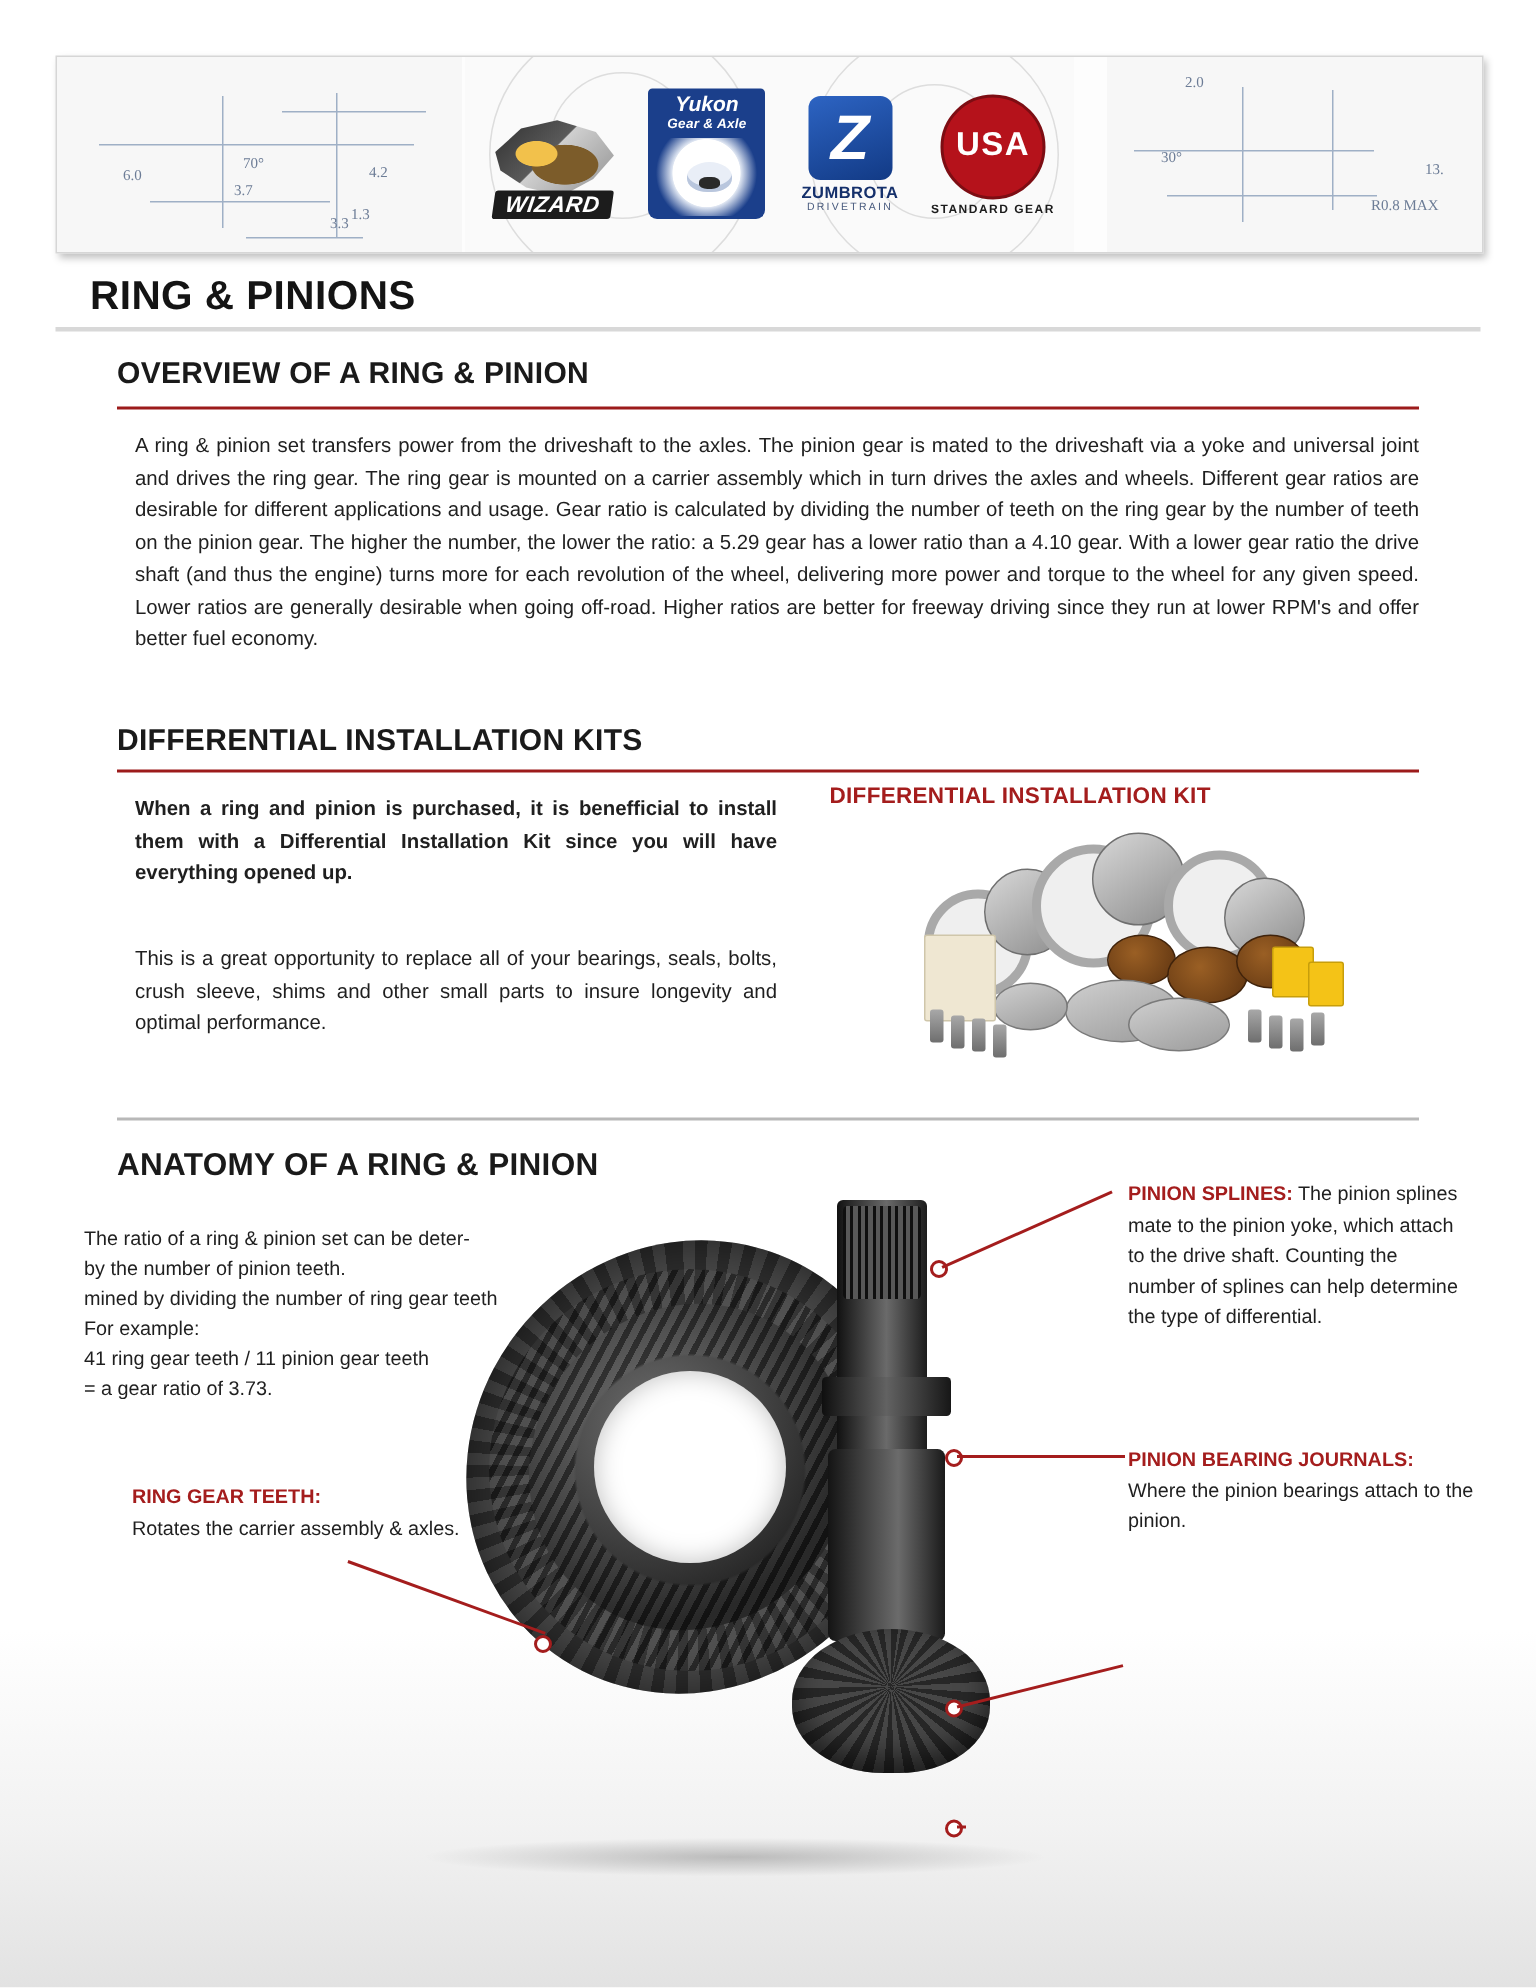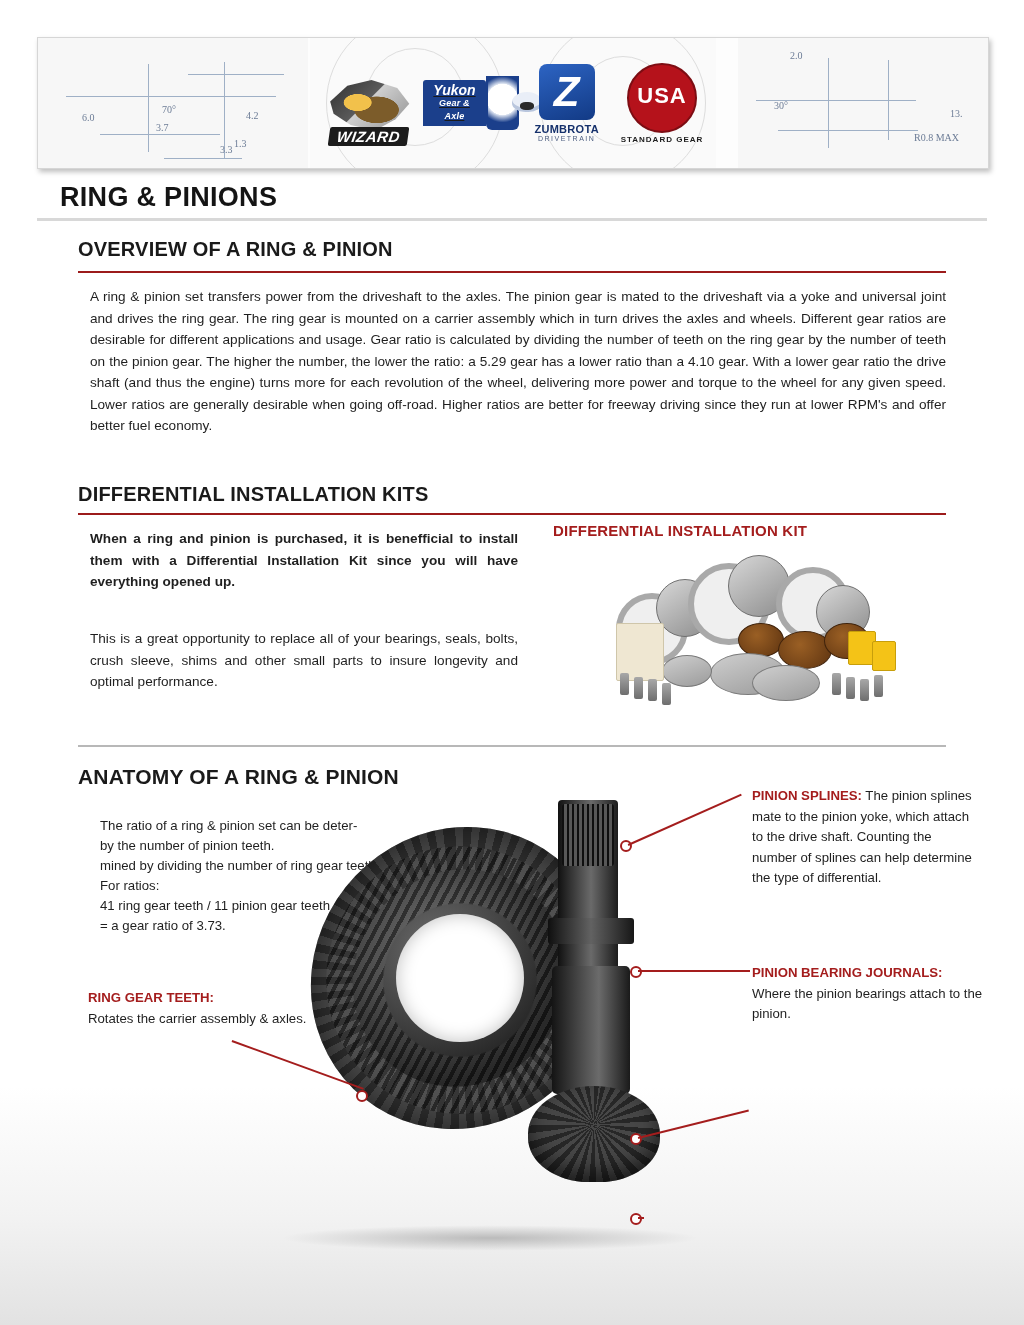--- a/index.html
+++ b/index.html
@@ -101,21 +101,21 @@
     background: #1c1c1c;
     padding: 1px 8px;
     letter-spacing: 0.5px;
     border-radius: 2px;
     transform: skewX(-8deg);
   }
 
   
   .logo-yukon {
     width: 96px; height: 88px;
-    display: flex; flex-direction: row; align-items: center; text-decoration: underline;
+    display: flex; flex-direction: column; align-items: center;
   }
   .yk-top {
     background: #1b3f8b;
     color: #ffffff;
     font-size: 14px;
     font-weight: bold;
     font-style: italic;
     line-height: 13px;
     padding: 4px 10px 3px;
     border-radius: 3px 3px 0 0;
@@ -290,21 +290,20 @@
     border: 1px solid #c79e0b;
     border-radius: 2px;
   }
 
   
   .anatomy-text {
     position: absolute;
     font-size: 13.2px;
     line-height: 20px;
     color: #1f1f1f;
-    margin-left: 44px;
   }
   .callout-title {
     font-weight: bold;
     color: #a41d1d;
   }
   .callout {
     position: absolute;
     font-size: 13.2px;
     line-height: 20.5px;
     color: #1f1f1f;
@@ -514,21 +513,21 @@
   </div>
 
   <div class="rule thin" style="left:78px; top:745px; width:868px; height:2px; background:#b8b8b8;"></div>
 
   <div class="section-h2" style="left:78px; top:765px; font-size:21px;">ANATOMY OF A RING &amp; PINION</div>
 
   <div class="anatomy-text" style="left:56px; top:816px; width:360px;">
     <div>The ratio of a ring &amp; pinion set can be deter-</div>
     <div>by the number of pinion teeth.</div>
     <div>mined by dividing the number of ring gear teeth</div>
-    <div>For ratios:</div>
+    <div>For example:</div>
     <div>41 ring gear teeth / 11 pinion gear teeth</div>
     <div>= a gear ratio of 3.73.</div>
   </div>
 
   <div class="gear-art">
     <div class="ring-gear-outer"></div>
     <div class="ring-gear-inner"></div>
     <div class="ring-gear-face"></div>
     <div class="ring-gear-hole"></div>
     <div class="pinion-shaft"></div>

